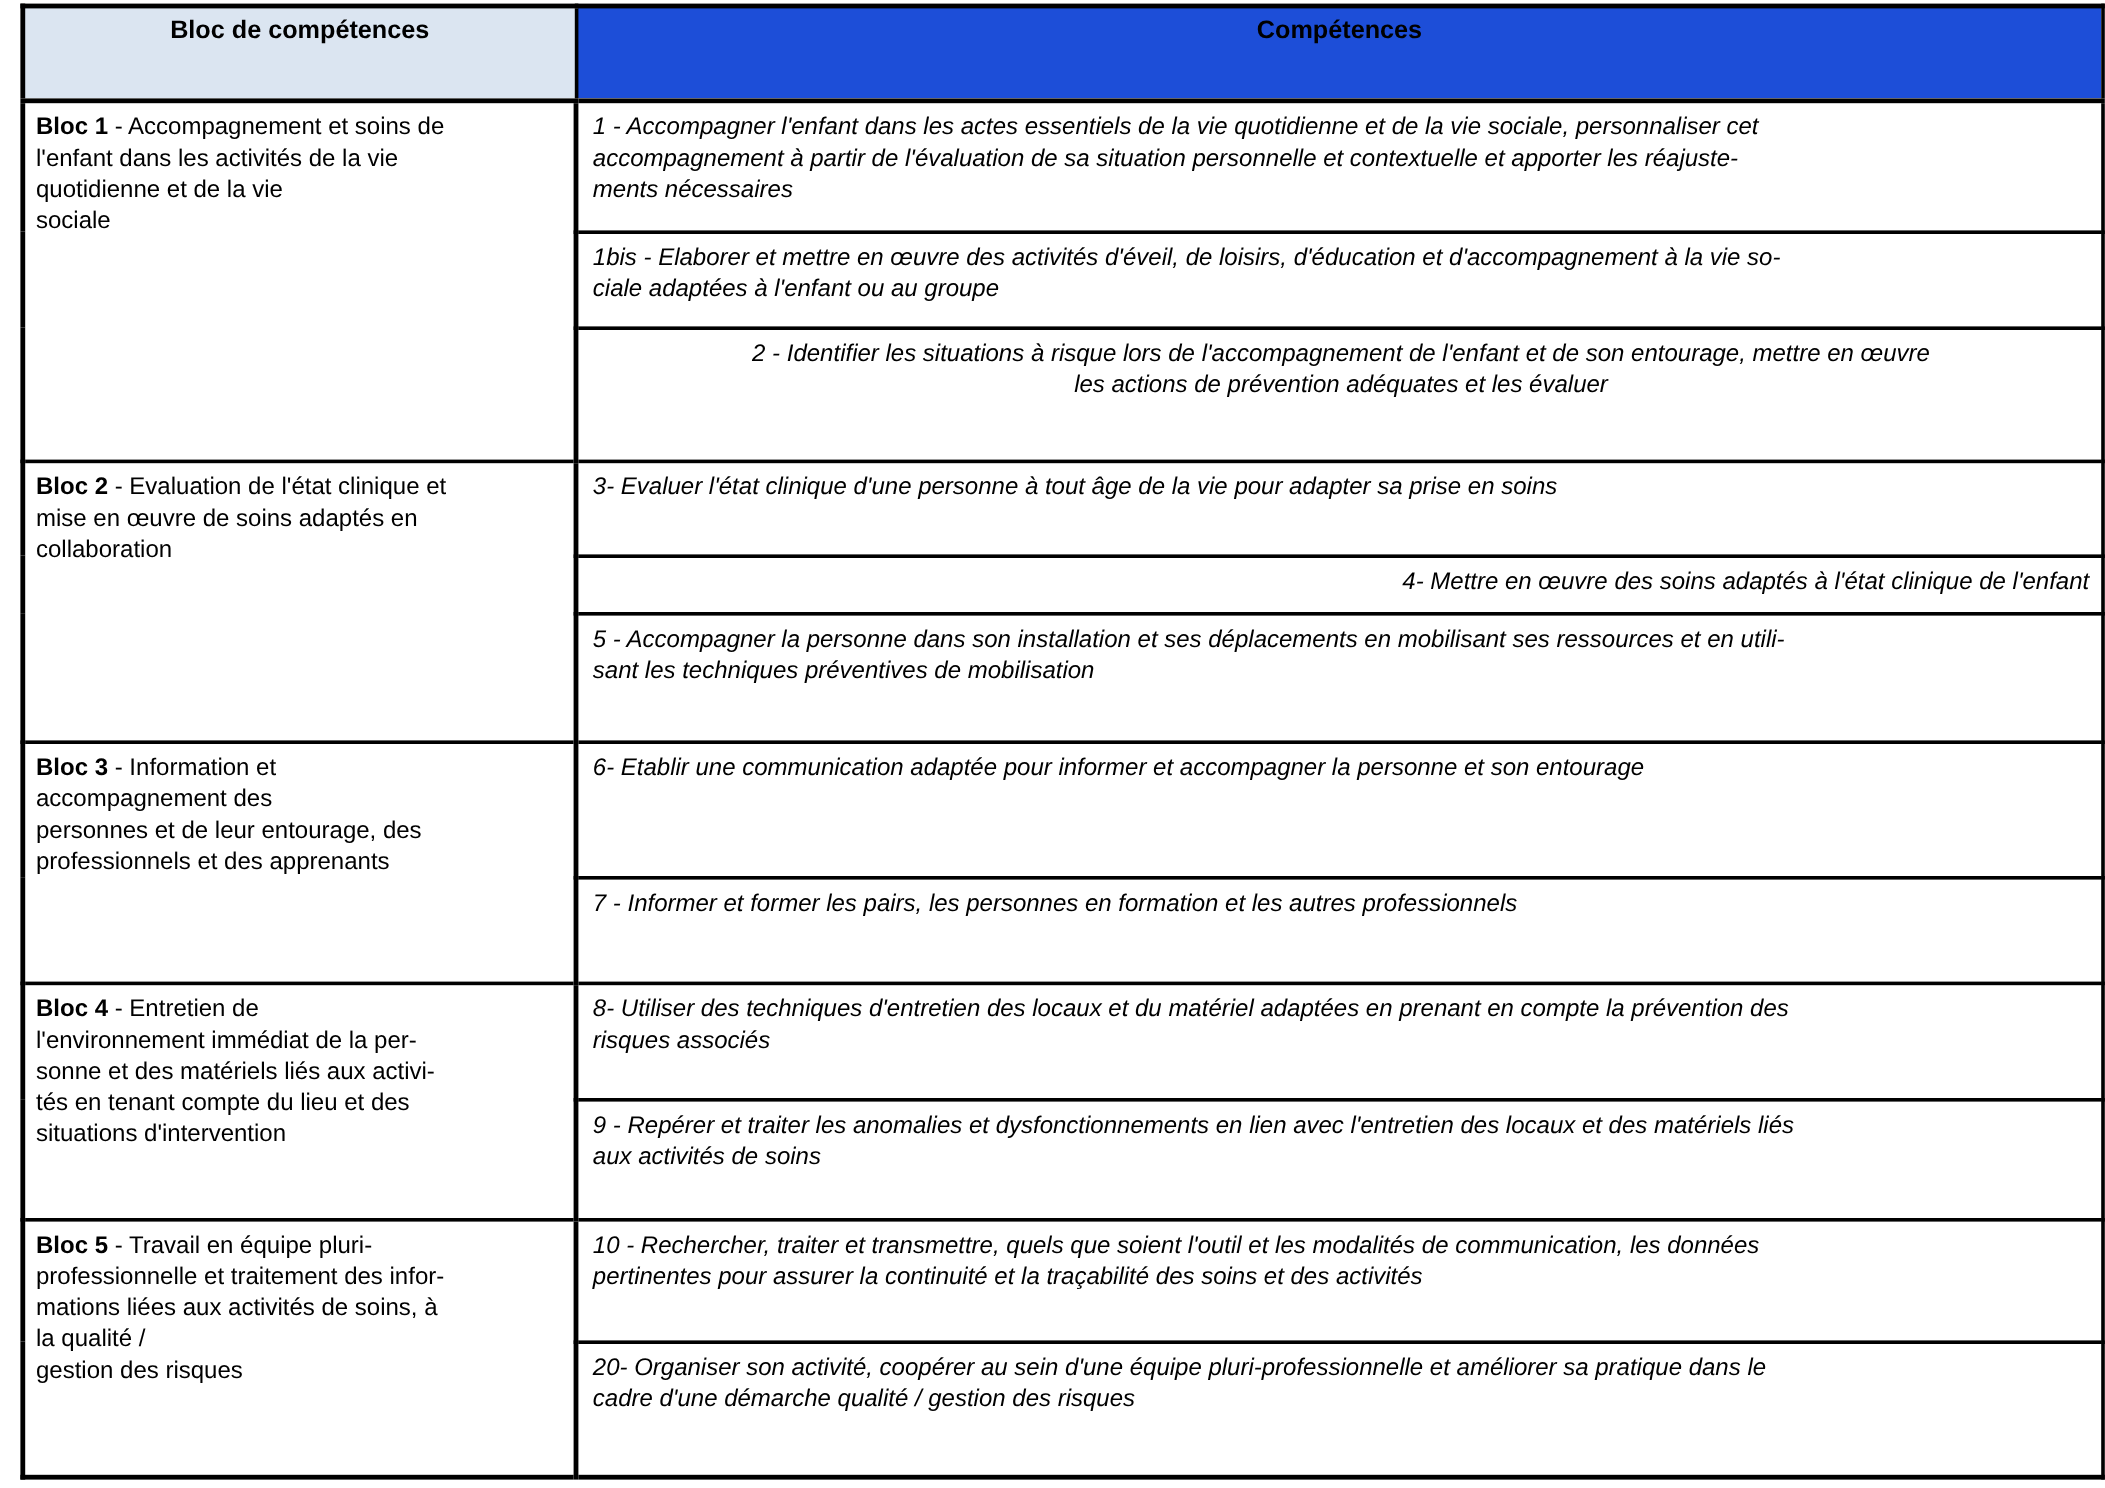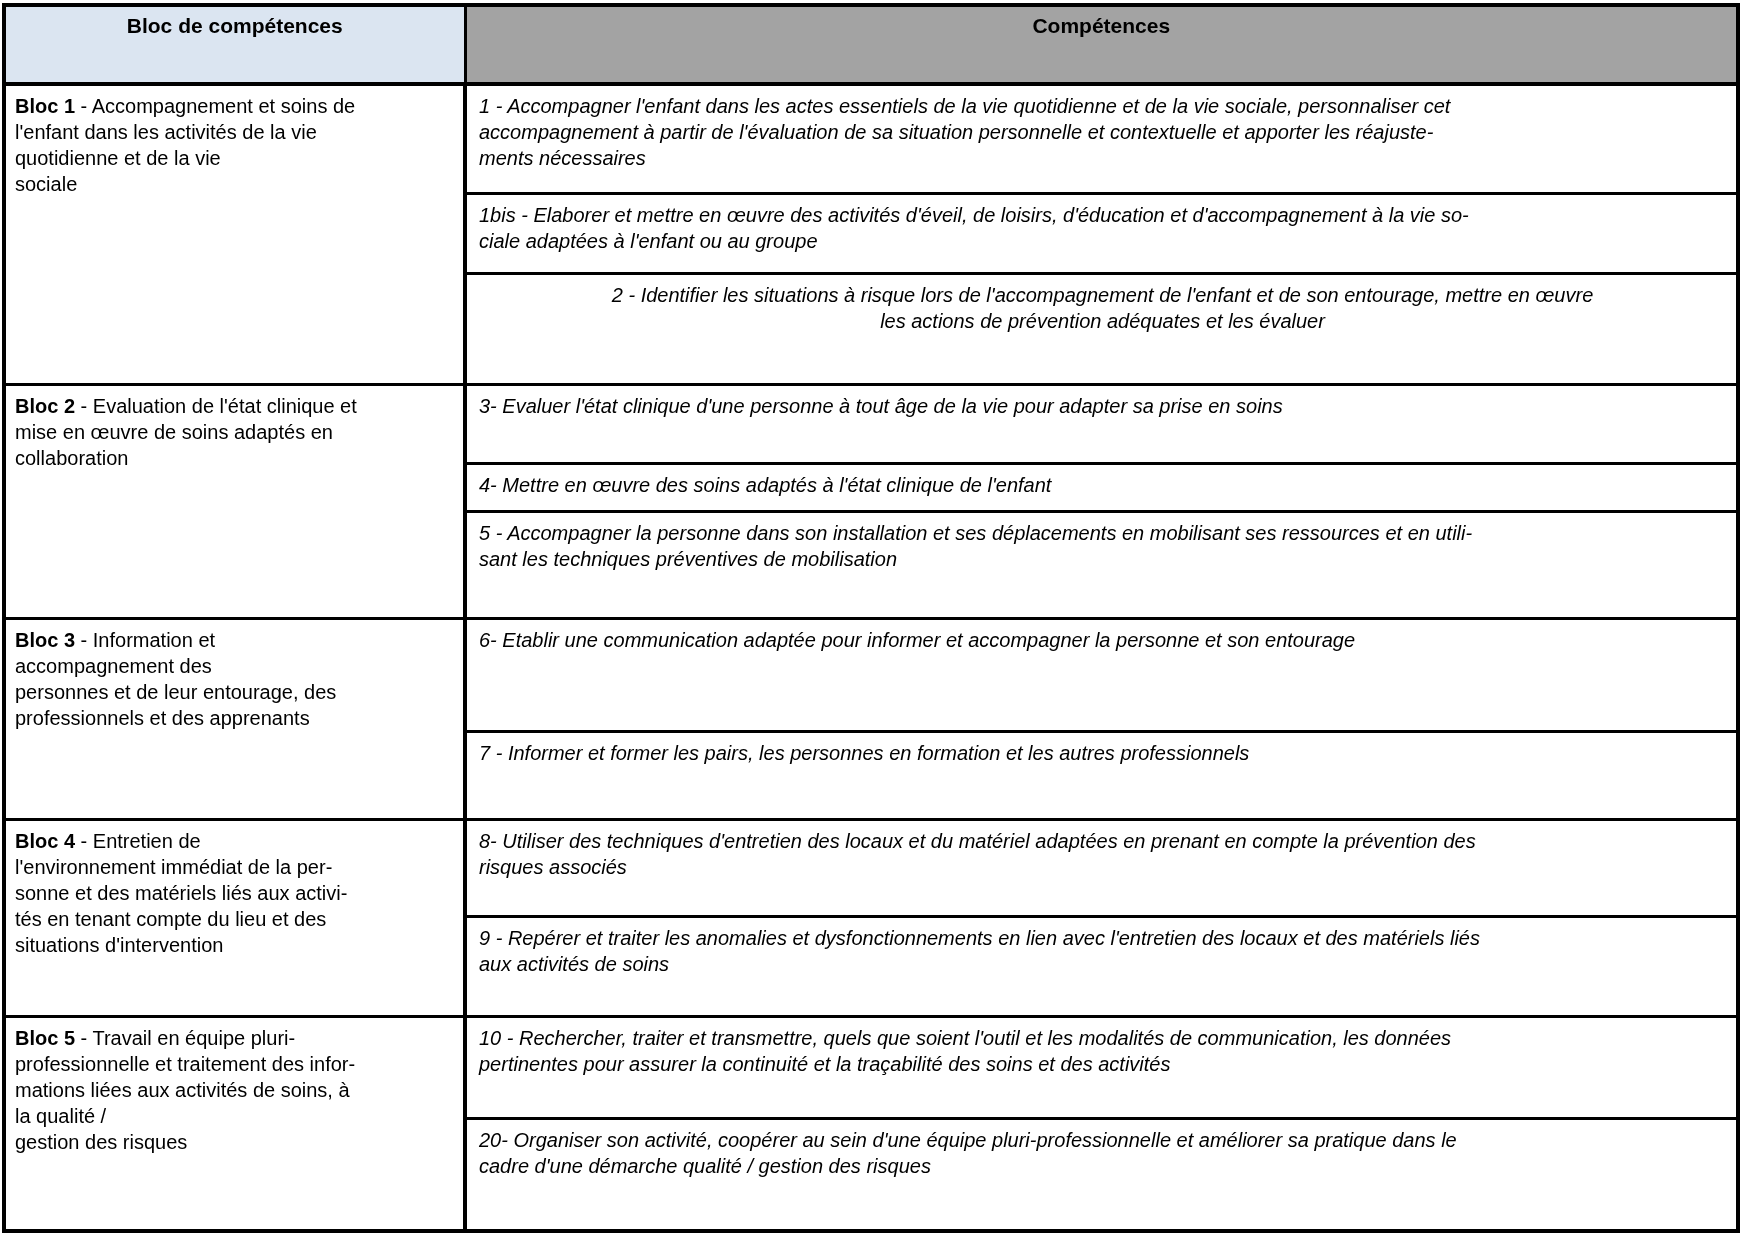--- a/index.html
+++ b/index.html
@@ -10,21 +10,21 @@
   .page {
     position: relative;
     width: 1754px;
     height: 1240px;
     background: #ffffff;
     font-family: "Liberation Sans", sans-serif;
     color: #000000;
   }
   table.competences {
     position: absolute;
-    left: 2px;
+    left: 17px;
     top: 3px;
     width: 1738px;
     table-layout: fixed;
     border-collapse: collapse;
     border: 4px solid #000000;
     font-size: 20px;
     line-height: 26px;
   }
   col.c-bloc { width: 461px; }
   col.c-comp { width: auto; }
@@ -58,21 +58,21 @@
 
 <div class="page">
   <table class="competences">
     <colgroup>
         <col class="c-bloc">
         <col class="c-comp">
       </colgroup>
     <thead>
       <tr style="height:78px;">
         <th style="background-color: rgb(219, 229, 241);">Bloc de compétences</th>
-        <th style="background-color: #a3a3a3;">Compétences</th>
+        <th style="background-color: #1d4ed8;">Compétences</th>
       </tr>
     </thead>
     <tbody>
 
       <tr style="height:109px;">
         <td class="bloc-cell" rowspan="3"><span class="bloc-label">Bloc 1</span><span> - Accompagnement et soins de
 l'enfant dans les activités de la vie
 quotidienne et de la vie
 sociale</span></td>
         <td class="comp-cell">1 - Accompagner l'enfant dans les actes essentiels de la vie quotidienne et de la vie sociale, personnaliser cet
@@ -87,21 +87,21 @@
         <td class="comp-cell">2 - Identifier les situations à risque lors de l'accompagnement de l'enfant et de son entourage, mettre en œuvre
 les actions de prévention adéquates et les évaluer</td>
       </tr>
 
       <tr style="height:79px;">
         <td class="bloc-cell" rowspan="3"><span class="bloc-label">Bloc 2</span><span> - Evaluation de l'état clinique et
 mise en œuvre de soins adaptés en
 collaboration</span></td>
         <td class="comp-cell">3- Evaluer l'état clinique d'une personne à tout âge de la vie pour adapter sa prise en soins</td>
       </tr>
-      <tr style="height:48px;">
+      <tr style="height:48px;text-align:right;">
         <td class="comp-cell">4- Mettre en œuvre des soins adaptés à l'état clinique de l'enfant</td>
       </tr>
       <tr style="height:107px;">
         <td class="comp-cell">5 - Accompagner la personne dans son installation et ses déplacements en mobilisant ses ressources et en utili-
 sant les techniques préventives de mobilisation</td>
       </tr>
 
       <tr style="height:113px;">
         <td class="bloc-cell" rowspan="2"><span class="bloc-label">Bloc 3</span><span> - Information et
 accompagnement des

